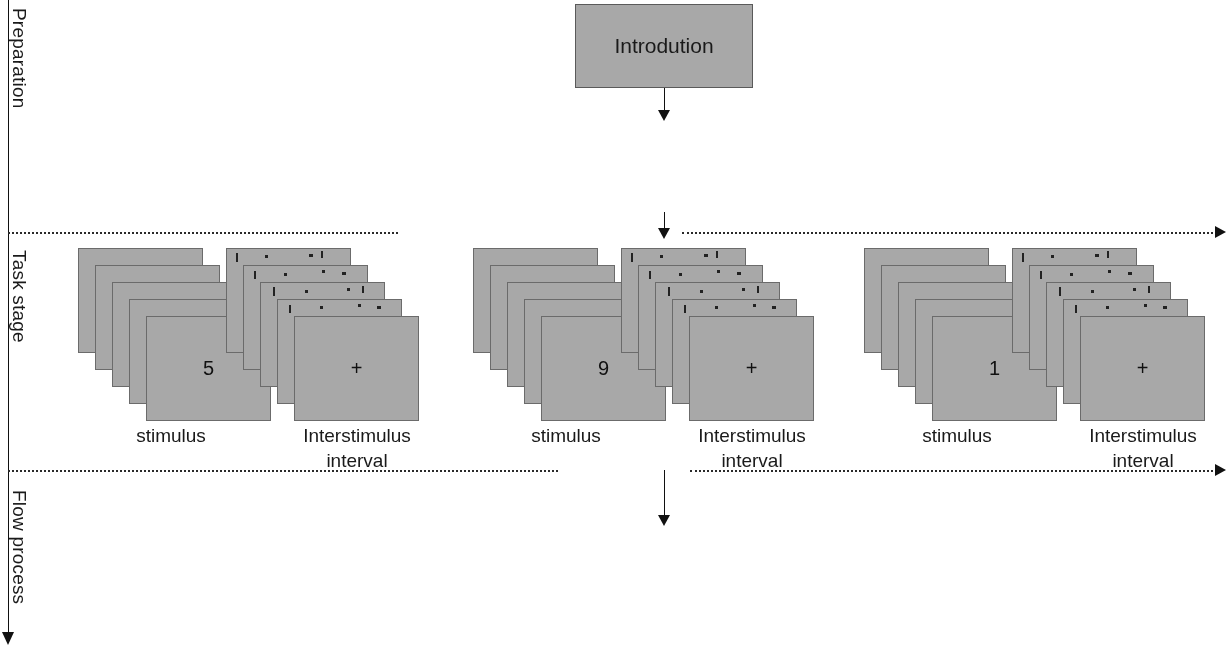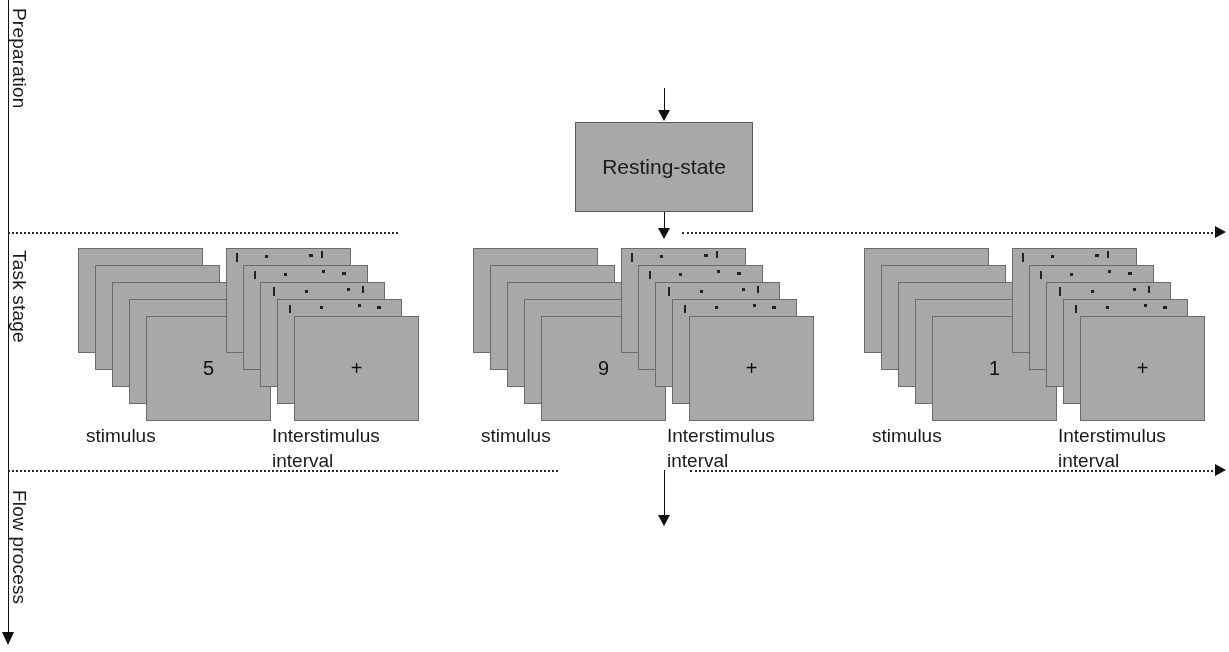--- a/index.html
+++ b/index.html
@@ -115,20 +115,21 @@
     font-size: 20px;
     color: #111111;
   }
   .tick {
     position: absolute;
     background: #222222;
   }
   .caption {
     position: absolute;
     width: 170px;
+    text-align: center;
     font-size: 19px;
     line-height: 25px;
     color: #1a1a1a;
   }
 </style>
 </head>
 <body>
 
 <div id="figure">
 
@@ -140,25 +141,25 @@
   <div class="axis-label" style="top:490px; left:30px;">Flow process</div>
 
   <div class="sep" style="left:8px; top:232px; width:390px;"></div>
   <div class="sep" style="left:682px; top:232px; width:535px;"></div>
   <div class="sep-arrow" style="left:1215px; top:226px;"></div>
 
   <div class="sep" style="left:8px; top:470px; width:550px;"></div>
   <div class="sep" style="left:690px; top:470px; width:527px;"></div>
   <div class="sep-arrow" style="left:1215px; top:464px;"></div>
 
+  <div class="flow-box" style="left:575px; top:4px; width:178px; height:84px;">Introdution</div>
 
   <div class="conn" style="left:664px; top:88px; height:23px;"></div>
   <div class="conn-head" style="left:658px; top:110px;"></div>
 
-  <div class="flow-box" style="left:575px; top:122px; width:178px; height:90px;">Resting-state</div>
 
   <div class="conn" style="left:664px; top:212px; height:22px;"></div>
   <div class="conn-head" style="left:658px; top:228px;"></div>
 
   <div class="stack" style="left:78px; top:248px;">
     <div class="card" style="left:0px;  top:0px;"></div>
     <div class="card" style="left:17px; top:17px;"></div>
     <div class="card" style="left:34px; top:34px;"></div>
     <div class="card" style="left:51px; top:51px;"></div>
     <div class="card card-front" style="left:68px; top:68px;">5</div>

